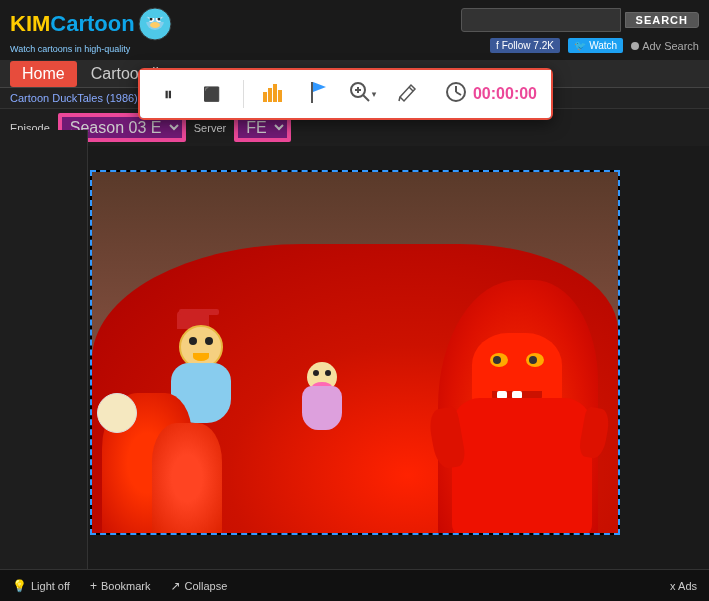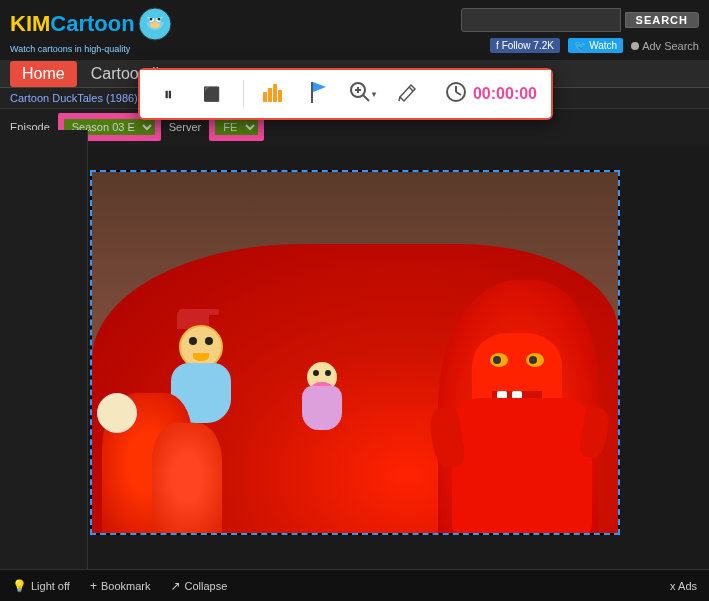--- a/index.html
+++ b/index.html
@@ -150,24 +150,24 @@
     .episode-row {
       background: #1e1e1e;
       display: flex;
       align-items: center;
       padding: 4px 10px;
       gap: 8px;
       font-size: 11px;
       color: #ccc;
     }
     .episode-select {
-      background: #4d7c0f;
-      border: 6px solid #ec4899;
+      background: #701a75;
+      border: 4px solid #ec4899;
       color: #ccc;
-      font-size: 11px;
+      font-size: 16px;
       padding: 1px 4px;
       border-radius: 2px;
     }
 
     
     .recording-toolbar {
       position: absolute;
       top: 68px;
       left: 138px;
       width: 415px;

